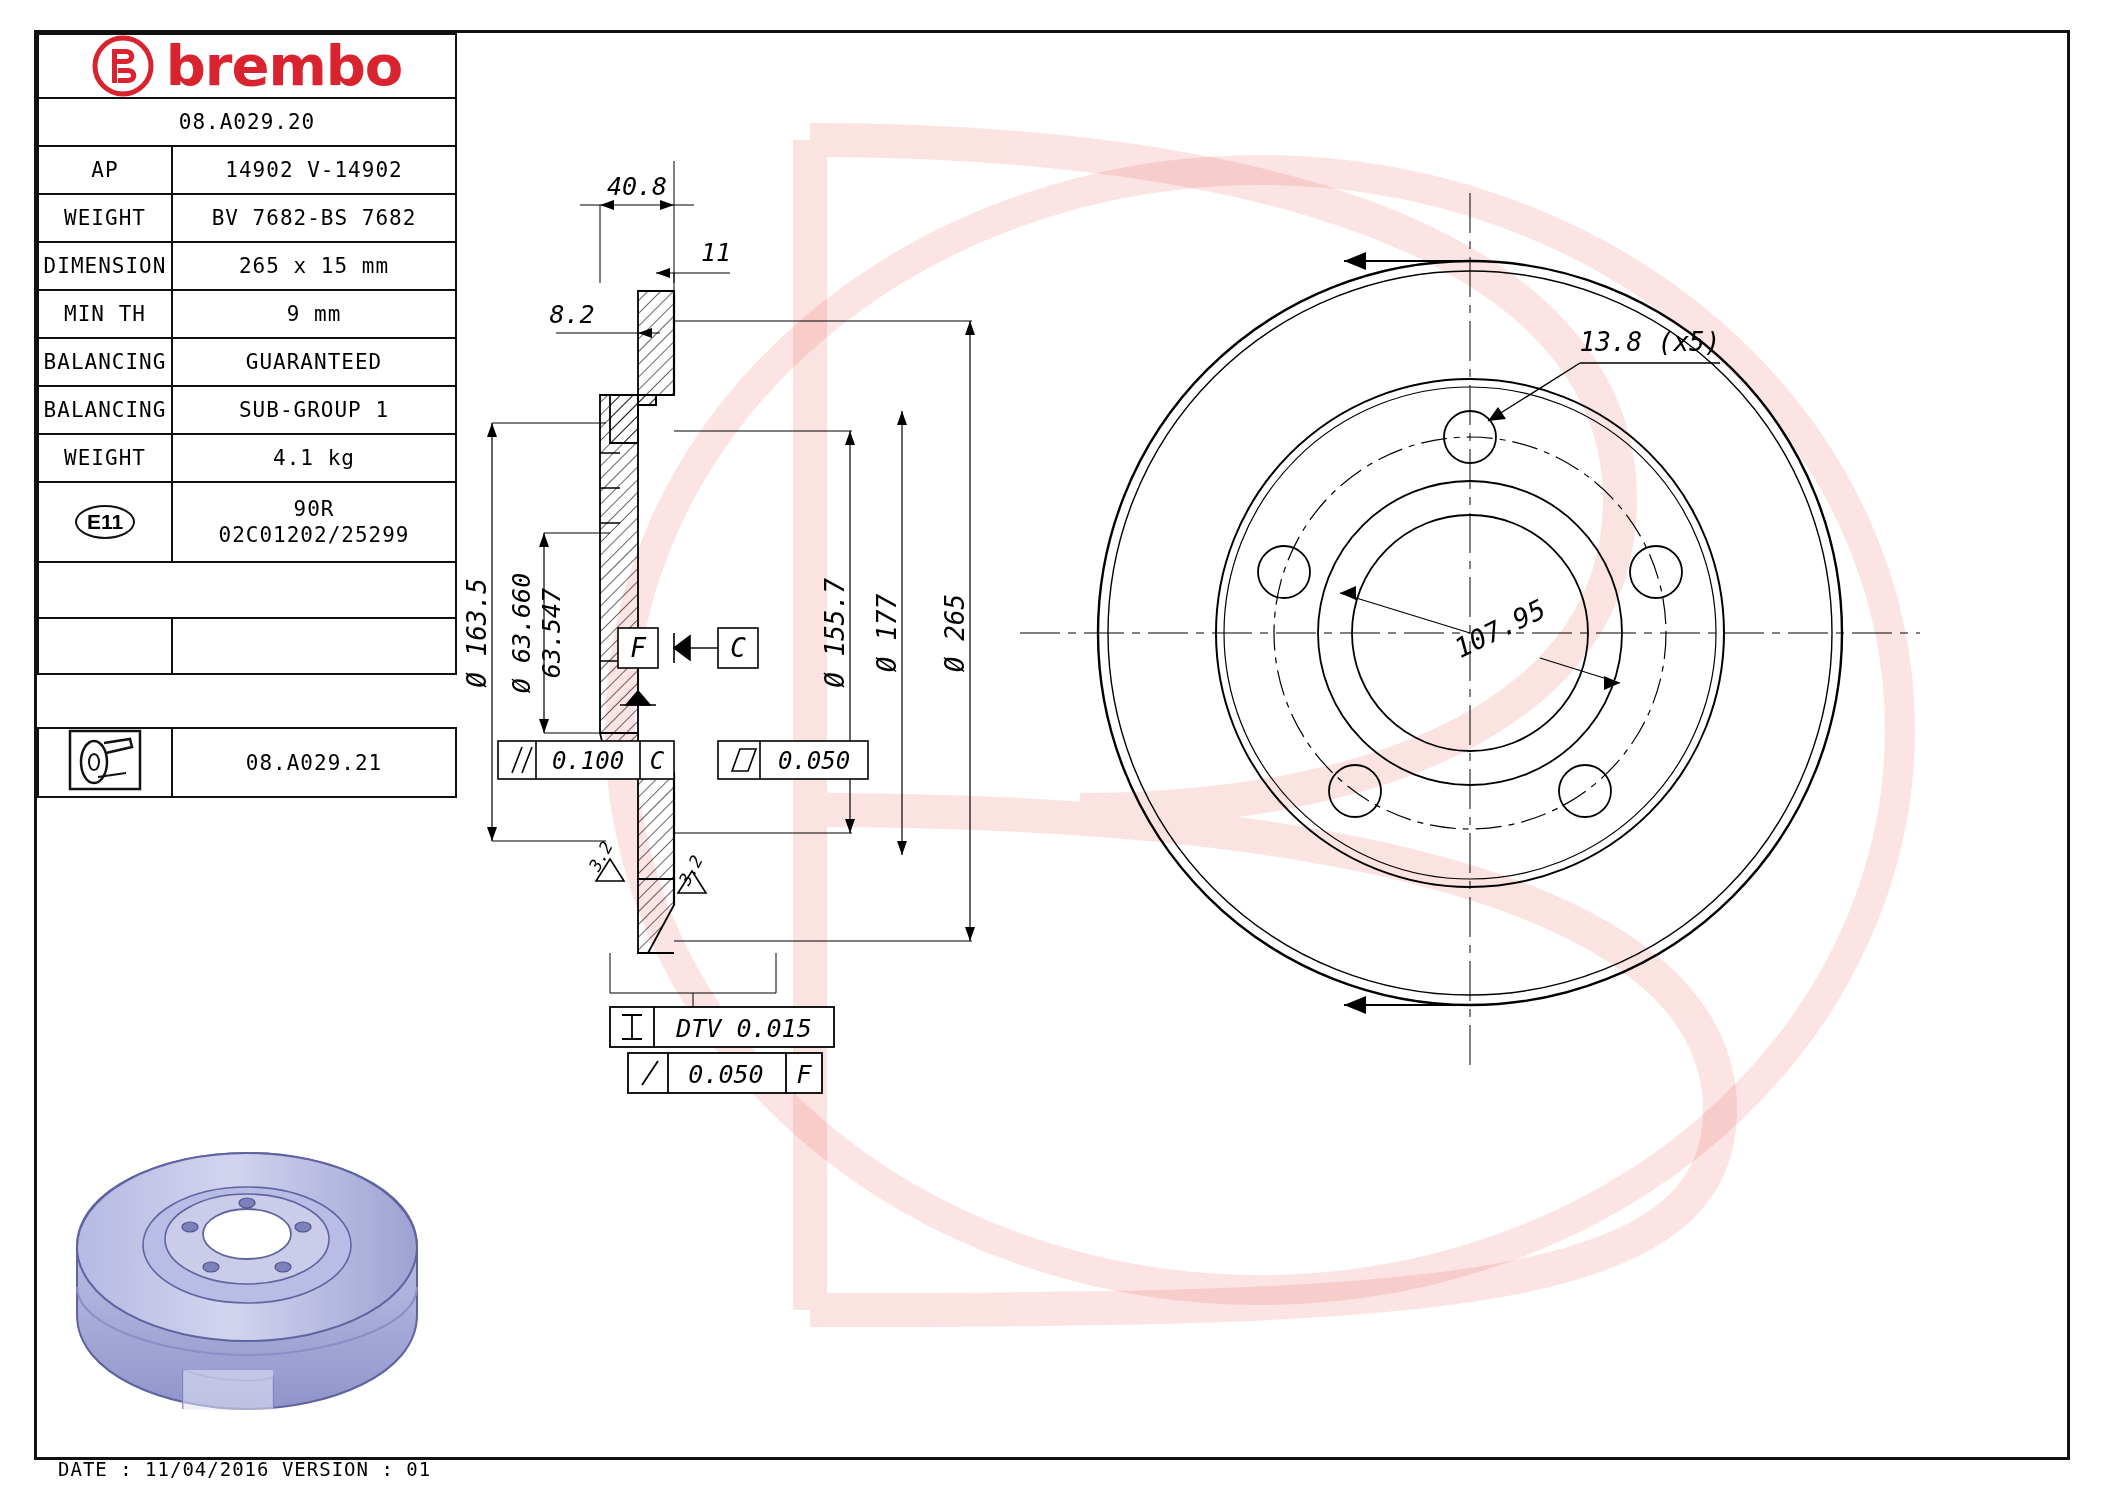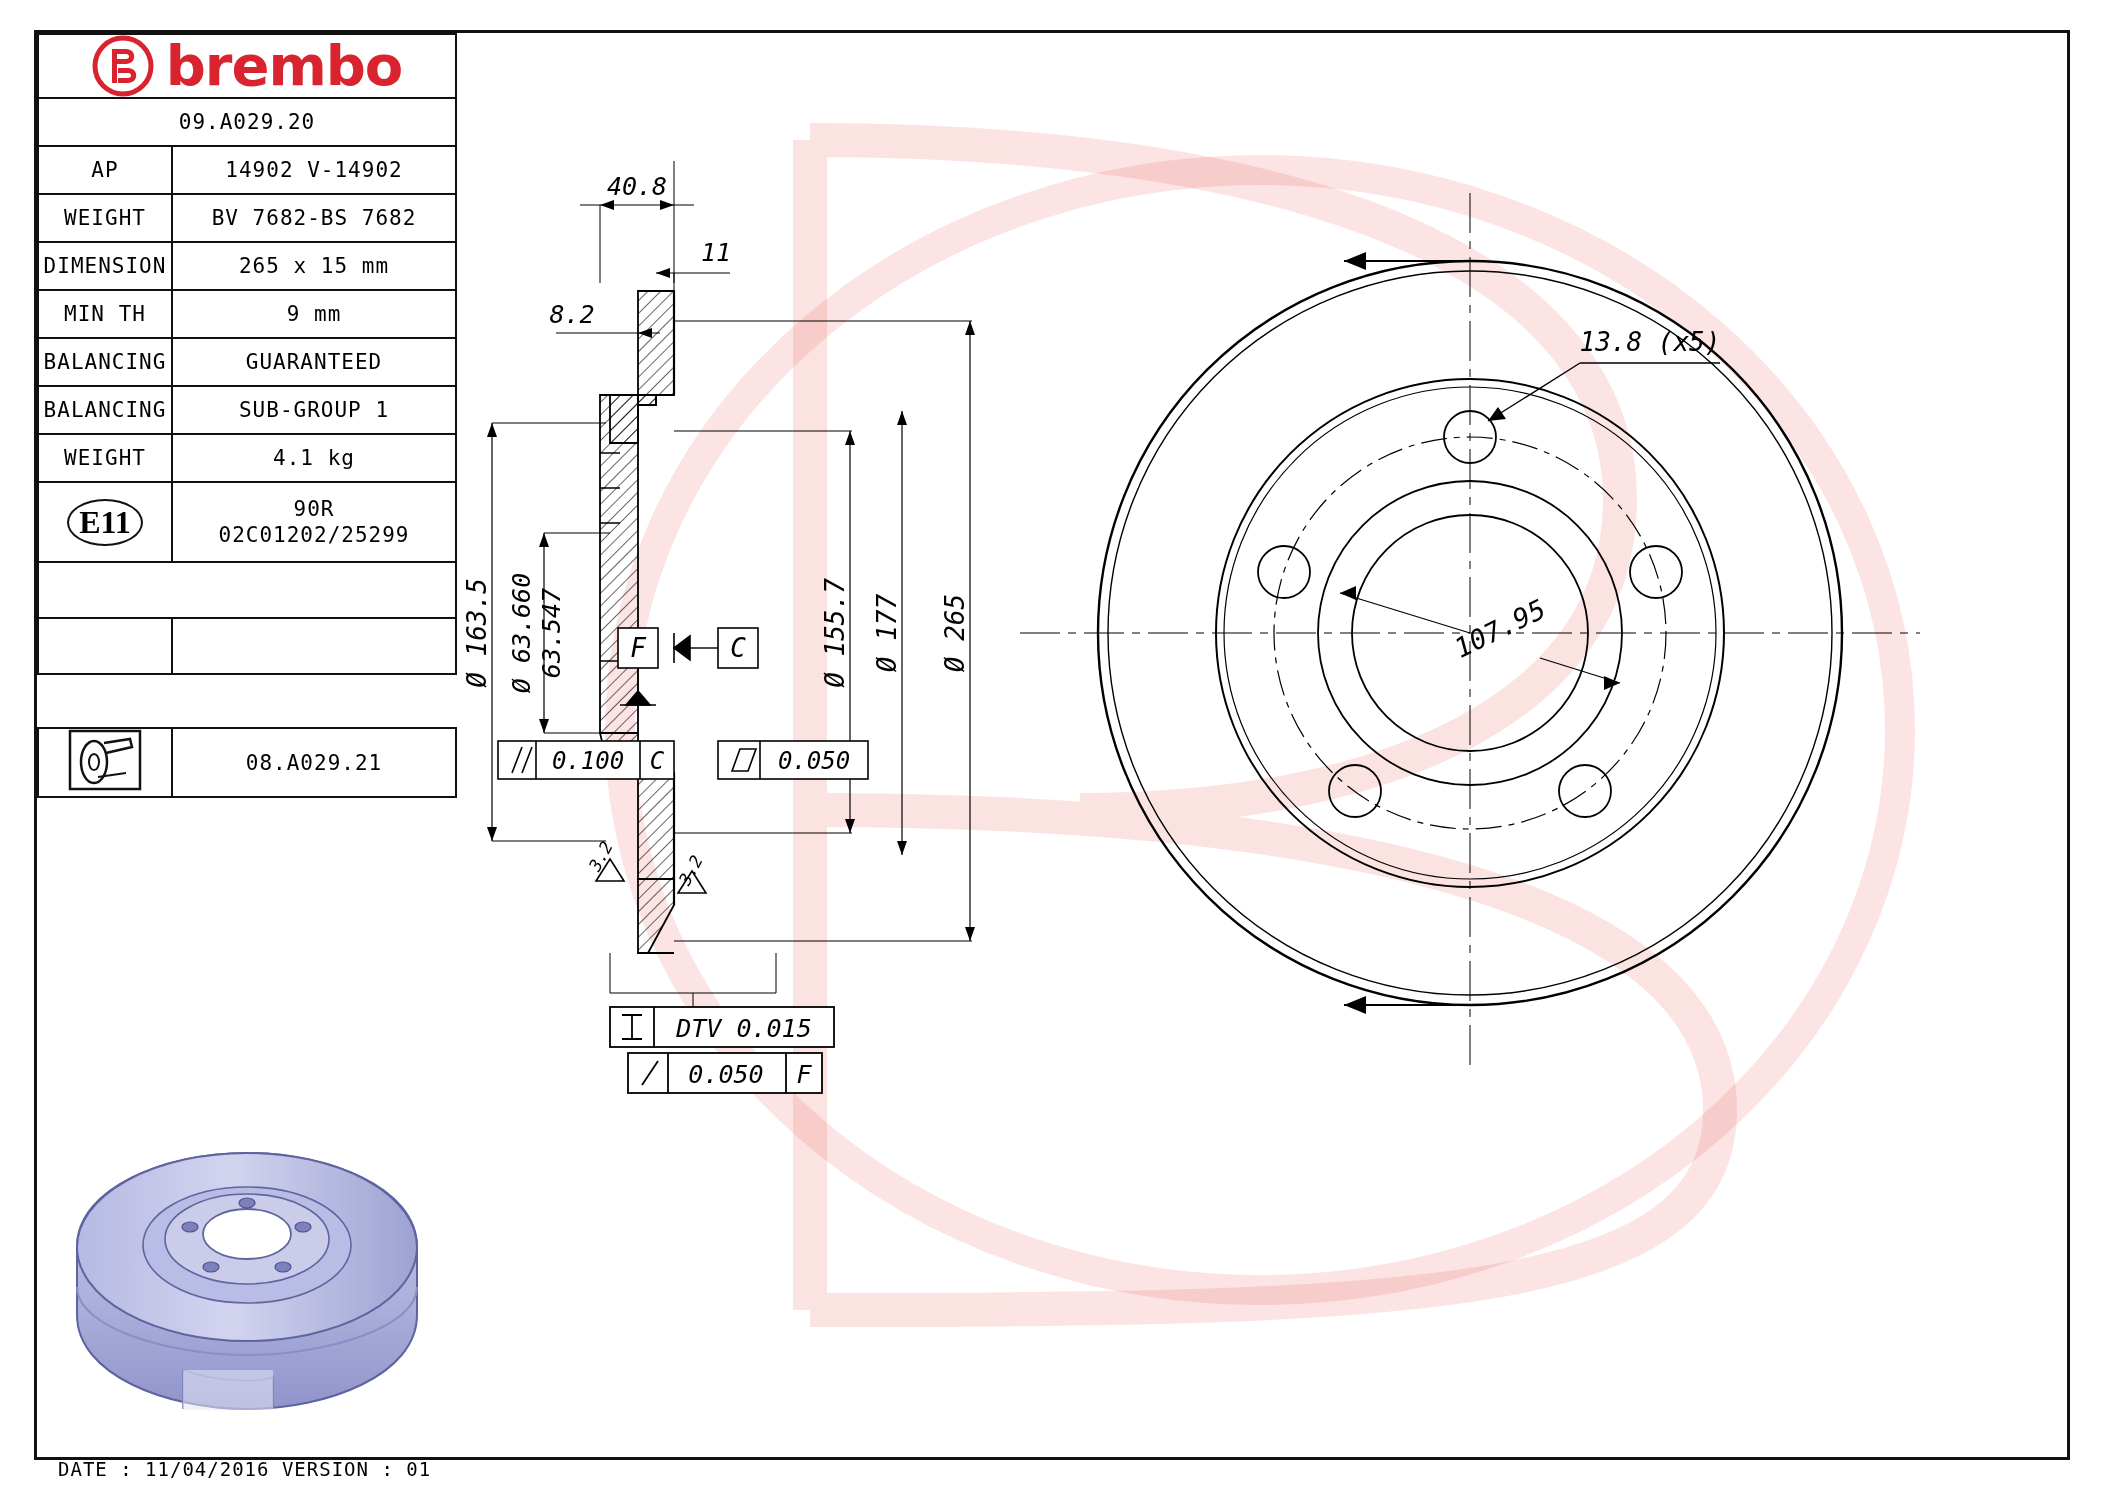--- a/index.html
+++ b/index.html
@@ -78,23 +78,23 @@
     font-size: 56px;
     letter-spacing: -1px;
     color: #d9232e;
     line-height: 1;
   }
   .e11 {
     display: inline-block;
     border: 2.5px solid #111;
     border-radius: 50%;
     padding: 3px 10px;
-    font-family: Liberation Serif, serif;
+    font-family: Liberation Sans, sans-serif;
     font-weight: bold;
-    font-size: 32px;
+    font-size: 21px;
     letter-spacing: 0;
   }
   .twoline { line-height: 1.25; font-size: 21px; }
   .tallrow td { height: 78px; }
   .blankrow td { height: 54px; }
   .pad2 { height: 54px; }
   .iconcell { width: 132px; height: 86px; }
   .part2cell { height: 86px; font-size: 40px; letter-spacing: 2px; margin-left: 16px; }
 
   
@@ -155,21 +155,21 @@
           <svg width="62" height="62" viewBox="0 0 62 62">
             <circle cx="31" cy="31" r="28" fill="none" stroke="#d9232e" stroke-width="5"></circle>
             <path d="M20 14 L34 14 C45 14 45 29 34 29 L24 29 L24 24 L34 24 C38 24 38 19 34 19 L25 19 L25 48 L20 48 Z" fill="#d9232e"></path>
             <path d="M26 33 L36 33 C47 33 47 48 36 48 L26 48 L26 43 L36 43 C40 43 40 38 36 38 L26 38 Z" fill="#d9232e"></path>
           </svg>
           <span class="brembo-word">brembo</span>
         </div>
       </td>
     </tr>
     <tr>
-      <td class="partcell" colspan="2">09.A029.20</td>
+      <td class="partcell" colspan="2">08.A029.20</td>
     </tr>
     <tr>
       <td class="lbl">AP</td>
       <td>14902 V-14902</td>
     </tr>
     <tr>
       <td class="lbl">WEIGHT</td>
       <td>BV 7682-BS 7682</td>
     </tr>
     <tr>

